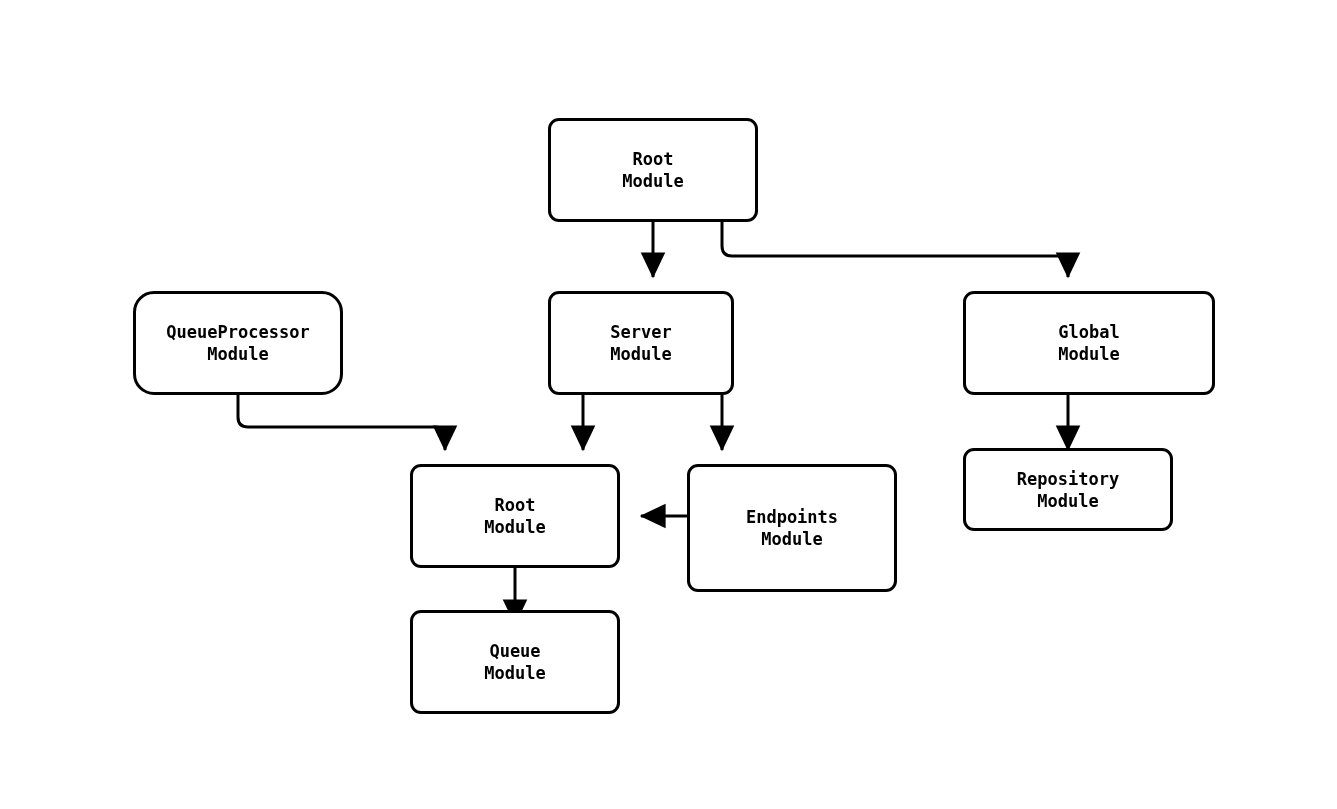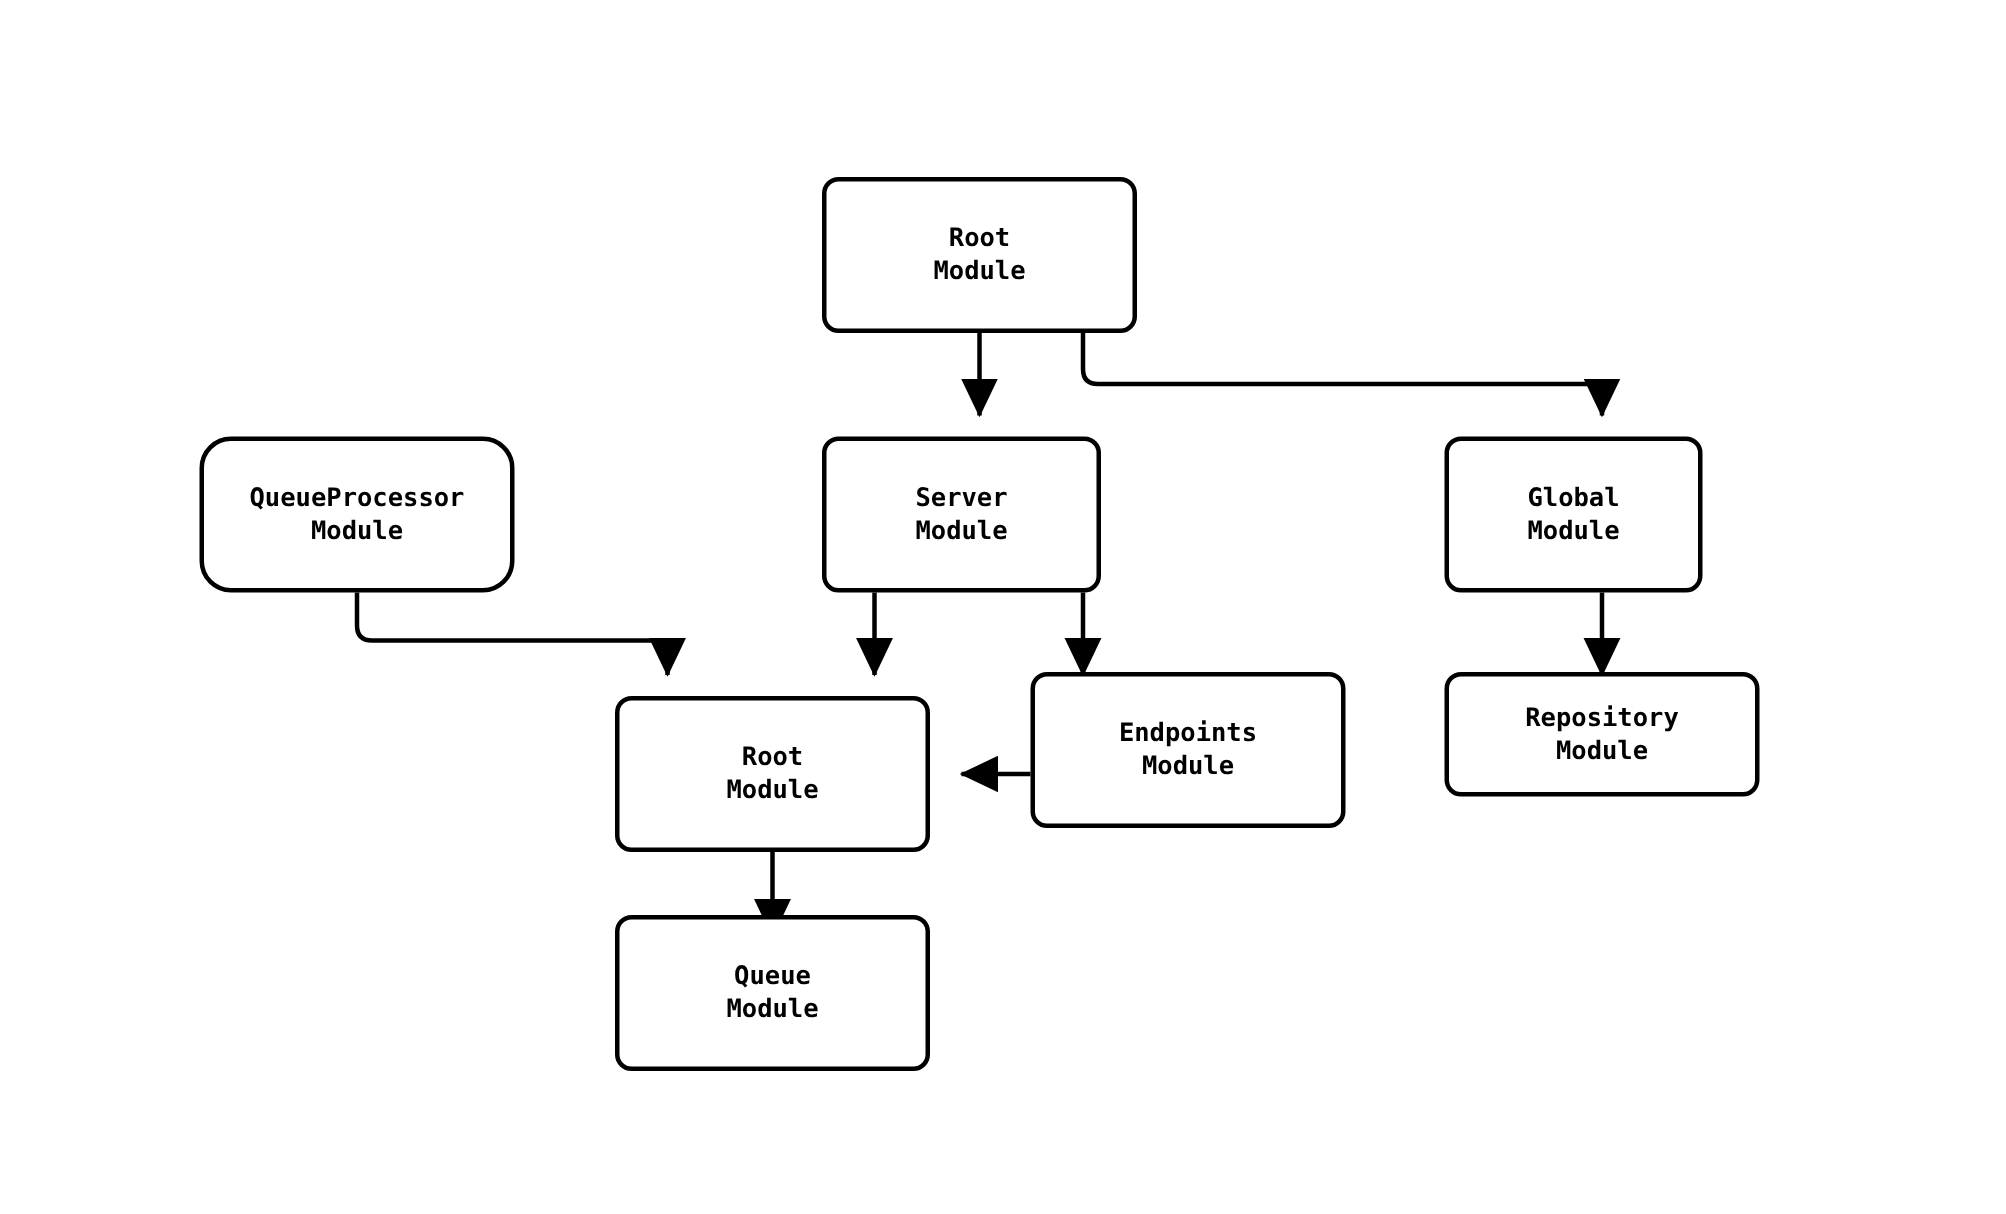--- a/index.html
+++ b/index.html
@@ -83,31 +83,31 @@
   <div class="node" style="left: 133px; top: 267px; width: 210px; height: 104px; border-radius: 21px;">
     <span class="node-line">QueueProcessor</span>
     <span class="node-line">Module</span>
   </div>
 
   <div class="node" style="left: 548px; top: 267px; width: 186px; height: 104px;">
     <span class="node-line">Server</span>
     <span class="node-line">Module</span>
   </div>
 
-  <div class="node" style="left: 963px; top: 267px; width: 172px; height: 104px;">
+  <div class="node" style="left: 963px; top: 267px; width: 252px; height: 104px;">
     <span class="node-line">Global</span>
     <span class="node-line">Module</span>
   </div>
 
   <div class="node" style="left: 410px; top: 440px; width: 210px; height: 104px;">
     <span class="node-line">Root</span>
     <span class="node-line">Module</span>
   </div>
 
-  <div class="node" style="left: 687px; top: 424px; width: 210px; height: 104px;">
+  <div class="node" style="left: 687px; top: 440px; width: 210px; height: 128px;">
     <span class="node-line">Endpoints</span>
     <span class="node-line">Module</span>
   </div>
 
   <div class="node" style="left: 963px; top: 424px; width: 210px; height: 83px;">
     <span class="node-line">Repository</span>
     <span class="node-line">Module</span>
   </div>
 
   <div class="node" style="left: 410px; top: 586px; width: 210px; height: 104px;">

